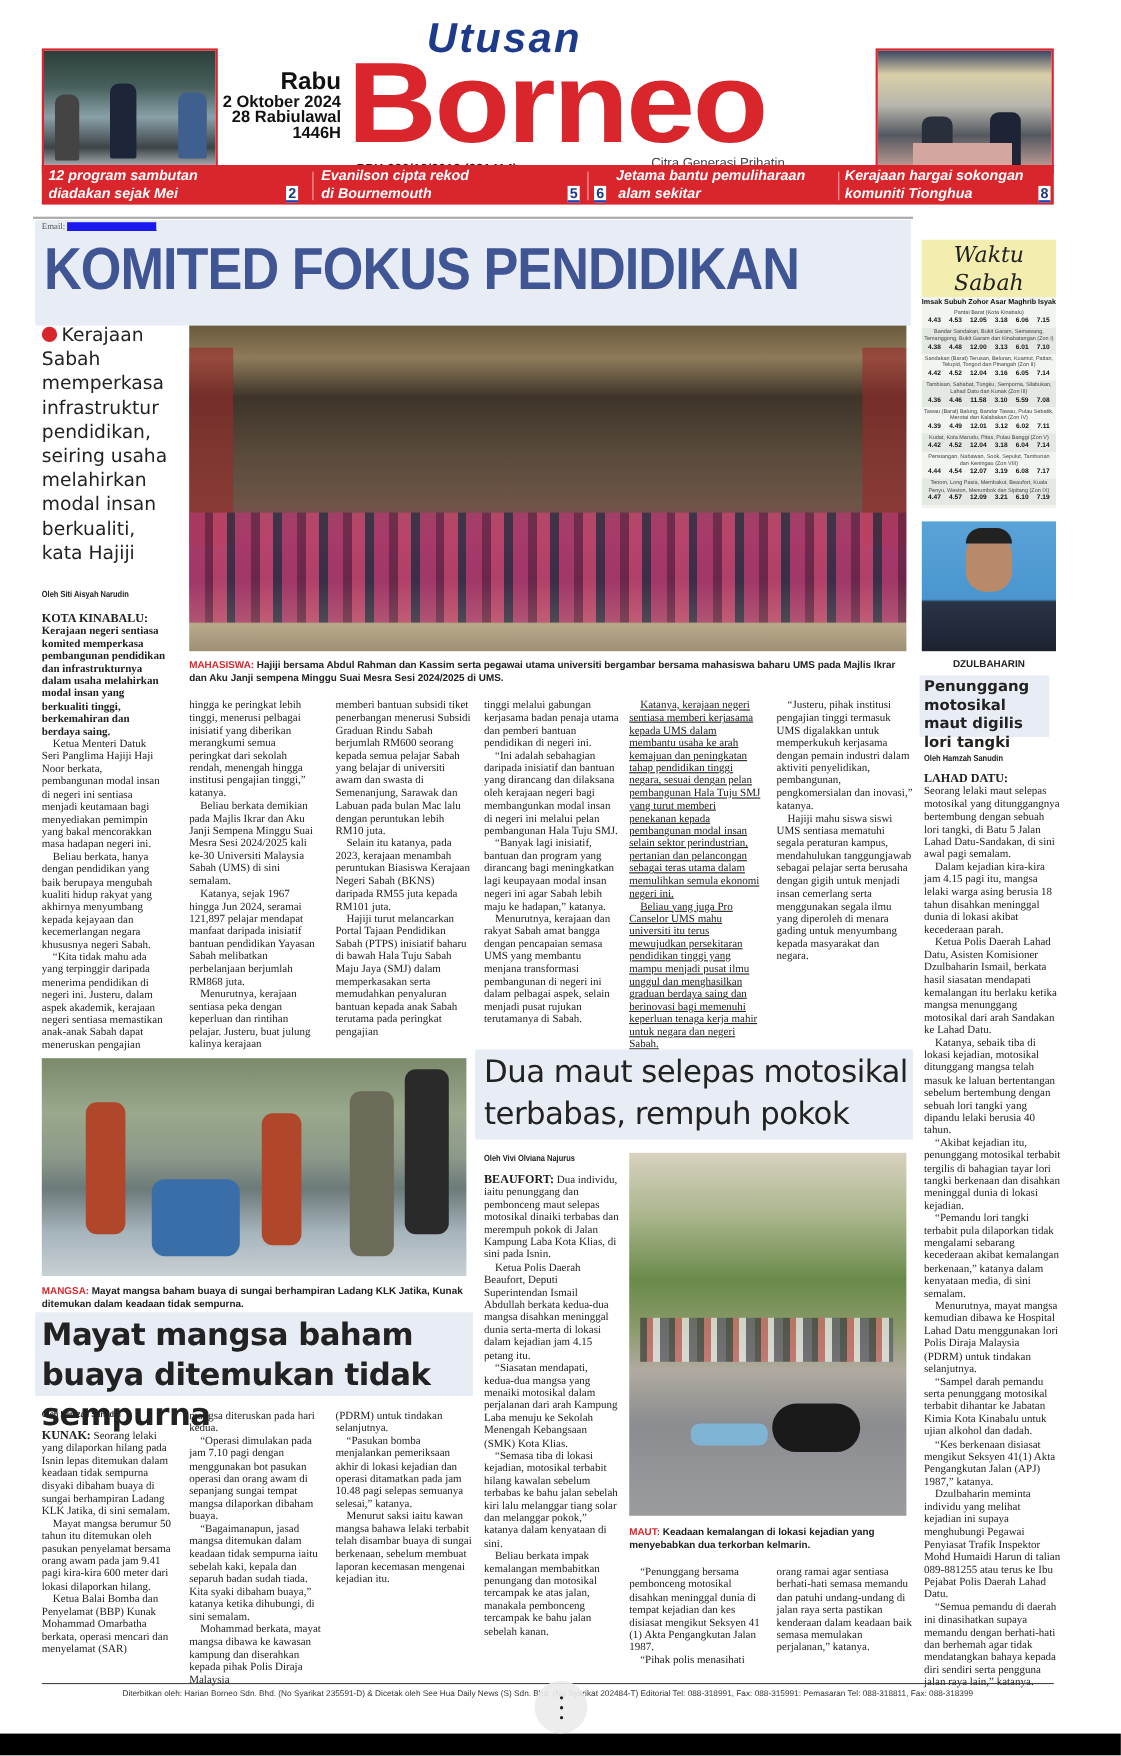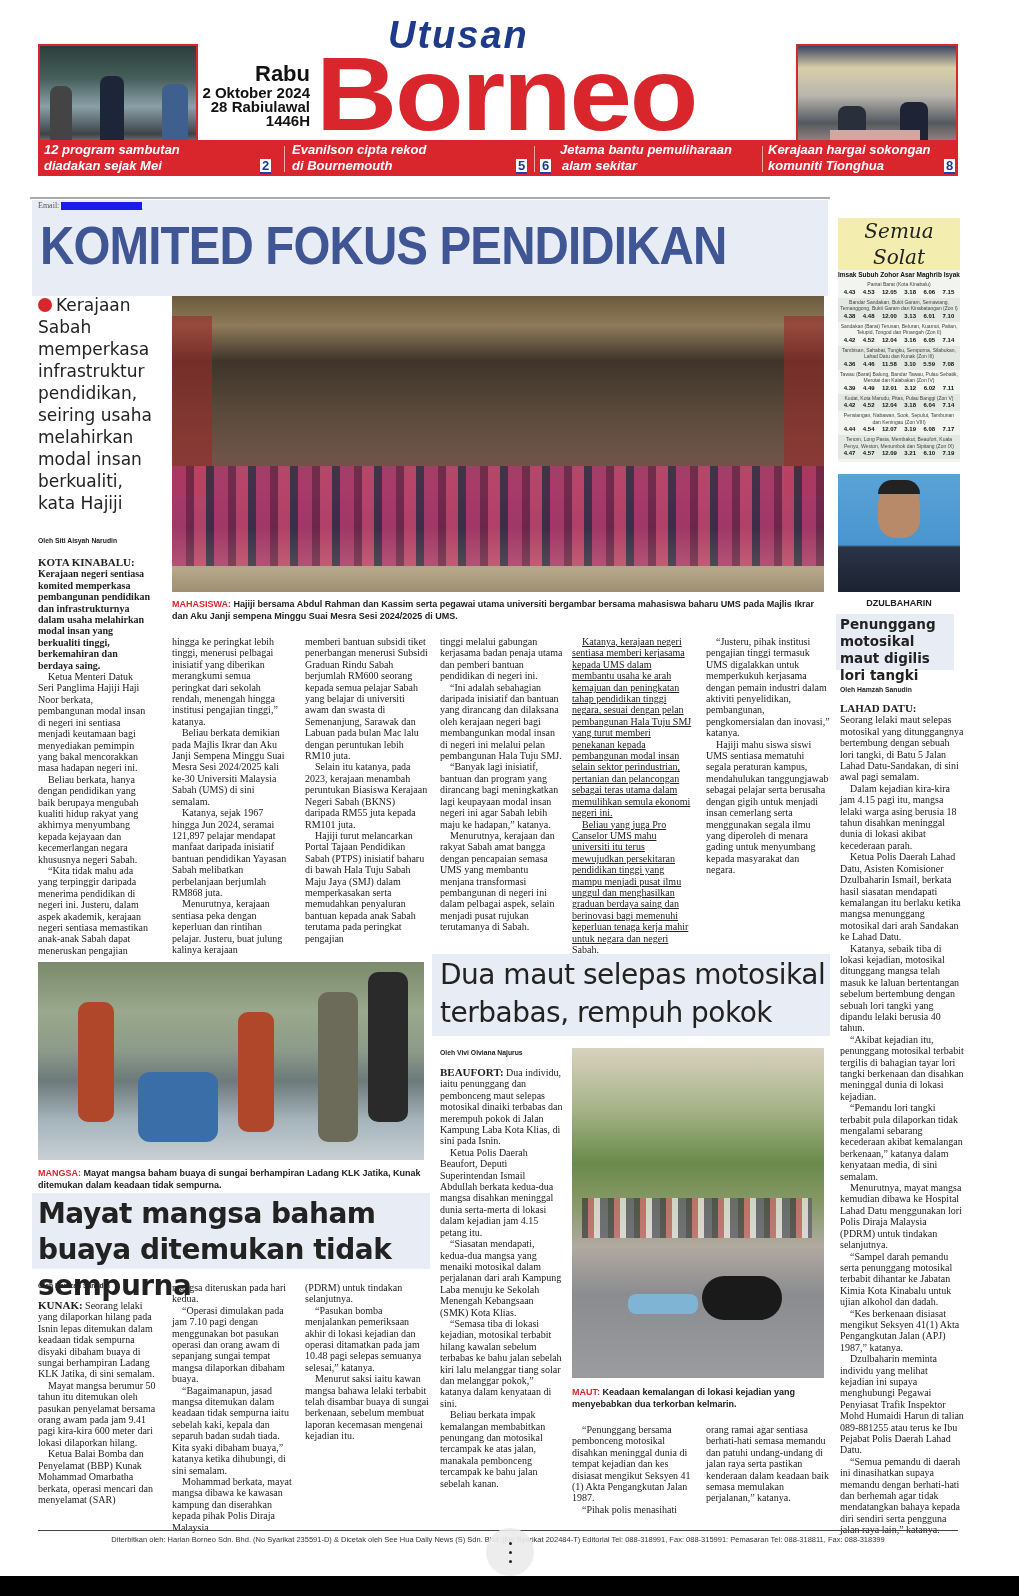--- a/index.html
+++ b/index.html
@@ -80,21 +80,21 @@
 <div class="abs logo-borneo" style="left:316px;top:46px;">Borneo</div>
 <div class="abs ppk" style="left:324px;top:146px;">PPK 220/12/2012 (031414)</div>
 <div class="abs tagline" style="left:592px;top:141px;">Citra Generasi Prihatin</div>
 
 <div class="photo mast-photo" style="left:796px;top:44px;width:162px;height:114px;background:linear-gradient(180deg,#3b4462 0%,#d8cfa8 20%,#b8b6ad 45%,#545860 70%,#caa49a 100%);">
   <div class="abs" style="left:40px;top:60px;width:28px;height:50px;background:#2a2f3c;border-radius:8px 8px 0 0;"></div>
   <div class="abs" style="left:102px;top:56px;width:28px;height:56px;background:#1e2436;border-radius:8px 8px 0 0;"></div>
   <div class="abs" style="left:32px;top:84px;width:90px;height:30px;background:#d4a6a0;"></div>
 </div>
 
-<div class="abs teaser-bar" style="left:38px;top:140px;width:920px;height:36px;">
+<div class="abs teaser-bar" style="left:38px;top:150px;width:920px;height:36px;">
   <div class="teaser" style="left:6px;">
     <div>12 program sambutan</div>
     <div>diadakan sejak Mei</div>
   </div>
   <span class="teaser-page" style="left:222px;">2</span>
   <div class="teaser-sep" style="left:246px;"></div>
   <div class="teaser" style="left:254px;">
     <div>Evanilson cipta rekod</div>
     <div>di Bournemouth</div>
   </div>
@@ -166,21 +166,21 @@
 <div class="abs body-col" style="left:572px;top:636px;width:124px;text-decoration:underline;">
   <p>Katanya, kerajaan negeri sentiasa memberi kerjasama kepada UMS dalam membantu usaha ke arah kemajuan dan peningkatan tahap pendidikan tinggi negara, sesuai dengan pelan pembangunan Hala Tuju SMJ yang turut memberi penekanan kepada pembangunan modal insan selain sektor perindustrian, pertanian dan pelancongan sebagai teras utama dalam memulihkan semula ekonomi negeri ini.</p>
   <p>Beliau yang juga Pro Canselor UMS mahu universiti itu terus mewujudkan persekitaran pendidikan tinggi yang mampu menjadi pusat ilmu unggul dan menghasilkan graduan berdaya saing dan berinovasi bagi memenuhi keperluan tenaga kerja mahir untuk negara dan negeri Sabah.</p>
 </div>
 <div class="abs body-col" style="left:706px;top:636px;width:124px;">
   <p>“Justeru, pihak institusi pengajian tinggi termasuk UMS digalakkan untuk memperkukuh kerjasama dengan pemain industri dalam aktiviti penyelidikan, pembangunan, pengkomersialan dan inovasi,” katanya.</p>
   <p>Hajiji mahu siswa siswi UMS sentiasa mematuhi segala peraturan kampus, mendahulukan tanggungjawab sebagai pelajar serta berusaha dengan gigih untuk menjadi insan cemerlang serta menggunakan segala ilmu yang diperoleh di menara gading untuk menyumbang kepada masyarakat dan negara.</p>
 </div>
 
 <div class="abs solat" style="left:838px;top:218px;width:122px;height:244px;">
-  <div class="solat-title">Semua Solat</div>
+  <div class="solat-title">Waktu Sabah</div>
   <div class="solat-head">
     <span>Imsak</span>
     <span>Subuh</span>
     <span>Zohor</span>
     <span>Asar</span>
     <span>Maghrib</span>
     <span>Isyak</span>
   </div>
   <div id="solat-zones">
       <div class="solat-block">

